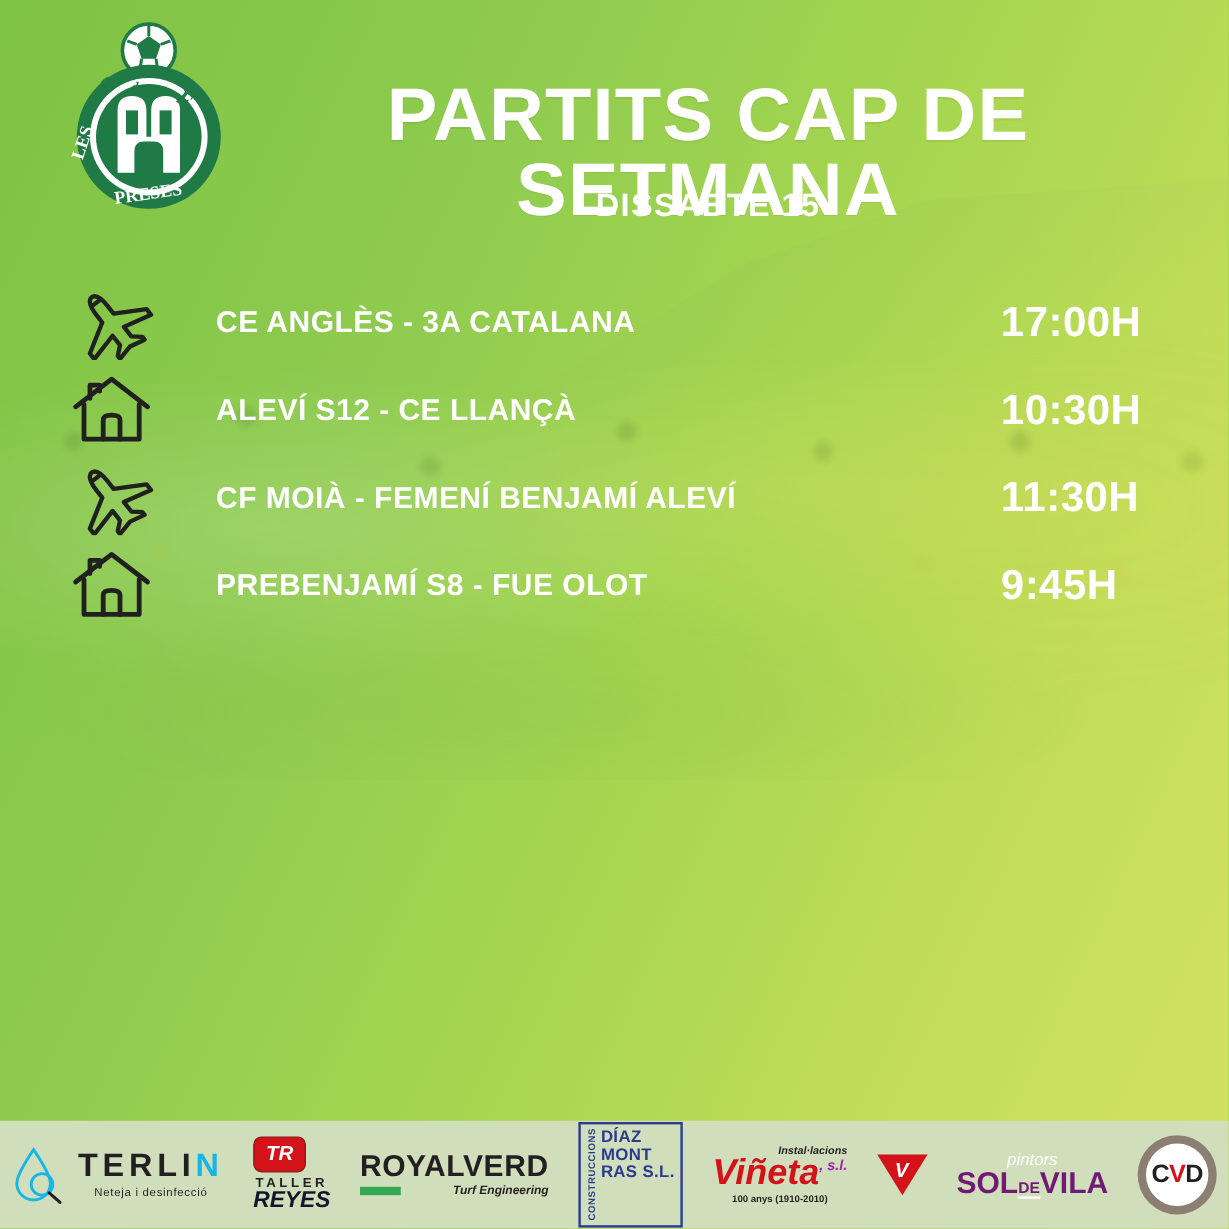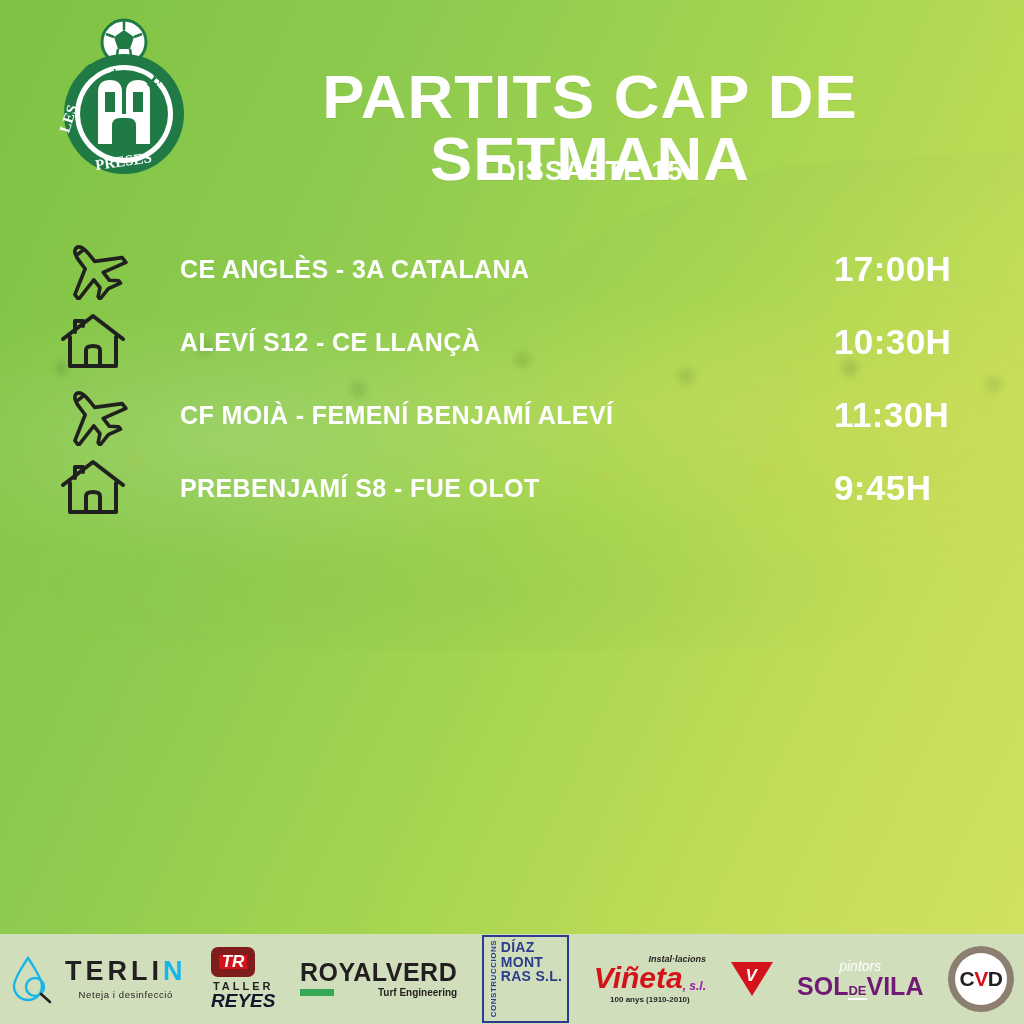--- a/index.html
+++ b/index.html
@@ -101,27 +101,27 @@
   .terlin-word .n{color:#17b6e8;}
   .terlin-sub{font-size:9.5px;color:#231f20;letter-spacing:.6px;margin-top:4px;text-align:center;}
 
   .moviro-word{font-style:italic;font-weight:bold;font-size:26px;color:#d4121a;letter-spacing:1px;line-height:1;}
   .moviro-sub{font-size:6.5px;font-weight:bold;font-style:italic;color:#3a2c1e;margin-top:3px;white-space:nowrap;}
 
   .reyes-badge{
     width:44px;height:30px;background:#d4121a;border-radius:7px;
     display:flex;align-items:center;justify-content:center;
     color:#fff;font-weight:bold;font-size:17px;font-style:italic;
-    border:8px solid #7f1d1d;box-sizing:border-box;
+    border:1px solid #7f1d1d;box-sizing:border-box;
   }
   .reyes-t1{font-size:11px;font-weight:bold;letter-spacing:3px;color:#231f20;margin-top:3px;}
   .reyes-t2{font-size:19px;font-weight:bold;font-style:italic;color:#0f172a;line-height:.95;}
 
   .royal-word{font-weight:bold;font-size:25px;color:#231f20;letter-spacing:.5px;line-height:1;}
-  .royal-sub{font-size:10px;font-weight:bold;color:#231f20;text-align:center;margin-top:2px;}
+  .royal-sub{font-size:10px;font-weight:bold;font-style:italic;color:#231f20;text-align:center;margin-top:2px;}
   .royal-bar{width:34px;height:7px;background:#34a853;margin-top:2px;}
 
   .diaz-box{border:2px solid #2b3c8e;padding:3px 5px;display:flex;align-items:stretch;gap:3px;}
   .diaz-vert{writing-mode:vertical-rl;transform:rotate(180deg);font-size:8px;font-weight:bold;color:#2b3c8e;letter-spacing:.5px;}
   .diaz-lines div{font-size:14px;font-weight:bold;color:#2b3c8e;line-height:1.02;letter-spacing:.3px;}
 
   .vineta-top{font-size:9px;font-weight:bold;font-style:italic;color:#231f20;text-align:right;}
   .vineta-word{font-size:30px;font-weight:bold;font-style:italic;color:#d4121a;line-height:.95;}
   .vineta-sl{font-size:12px;font-weight:bold;font-style:italic;color:#a21caf;}
   .vineta-sub{font-size:8px;font-weight:bold;color:#231f20;text-align:center;margin-top:2px;}
@@ -289,21 +289,21 @@
           <div>DÍAZ</div>
           <div>MONT</div>
           <div>RAS S.L.</div>
         </div>
       </div>
     </div>
 
     <div class="sp">
       <div style="text-align:center;">
         <div class="vineta-top">Instal·lacions</div>
-        <div style="display:flex;align-items:flex-end;justify-content:center;">
+        <div style="display:flex;justify-content:center;">
           <span class="vineta-word">Viñeta</span>
           <span class="vineta-sl">, s.l.</span>
         </div>
         <div class="vineta-sub">100 anys (1910-2010)</div>
       </div>
     </div>
 
     <div class="sp">
       <div class="vineta-tri">
         <span class="v">V</span>

